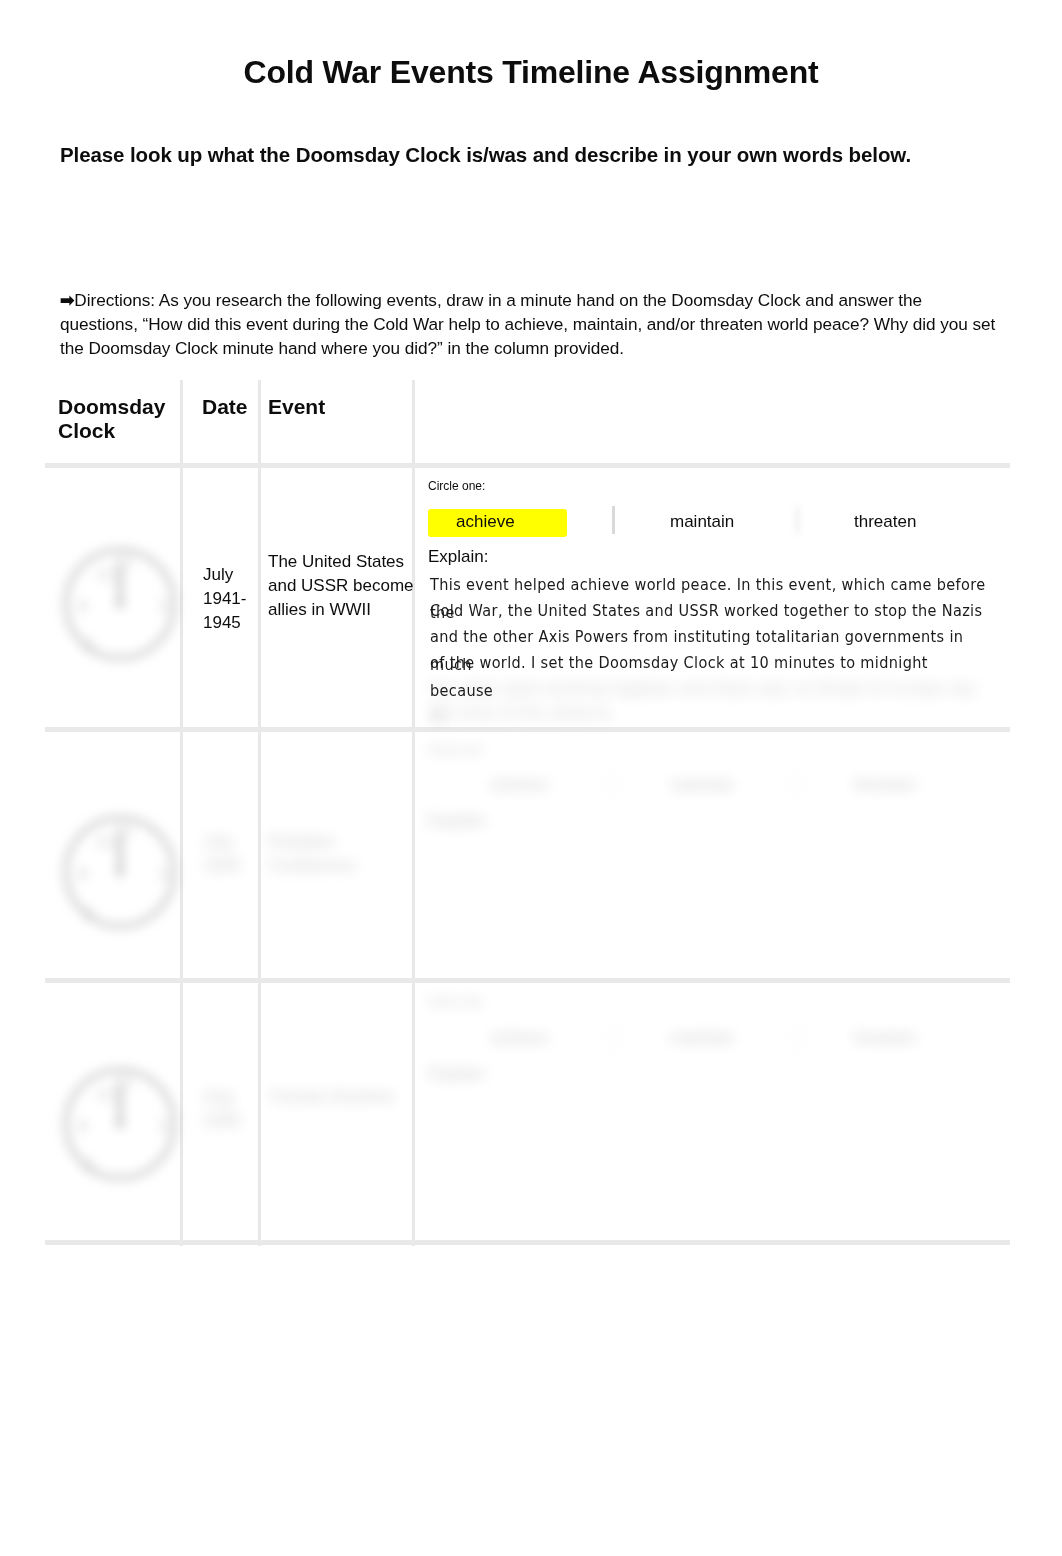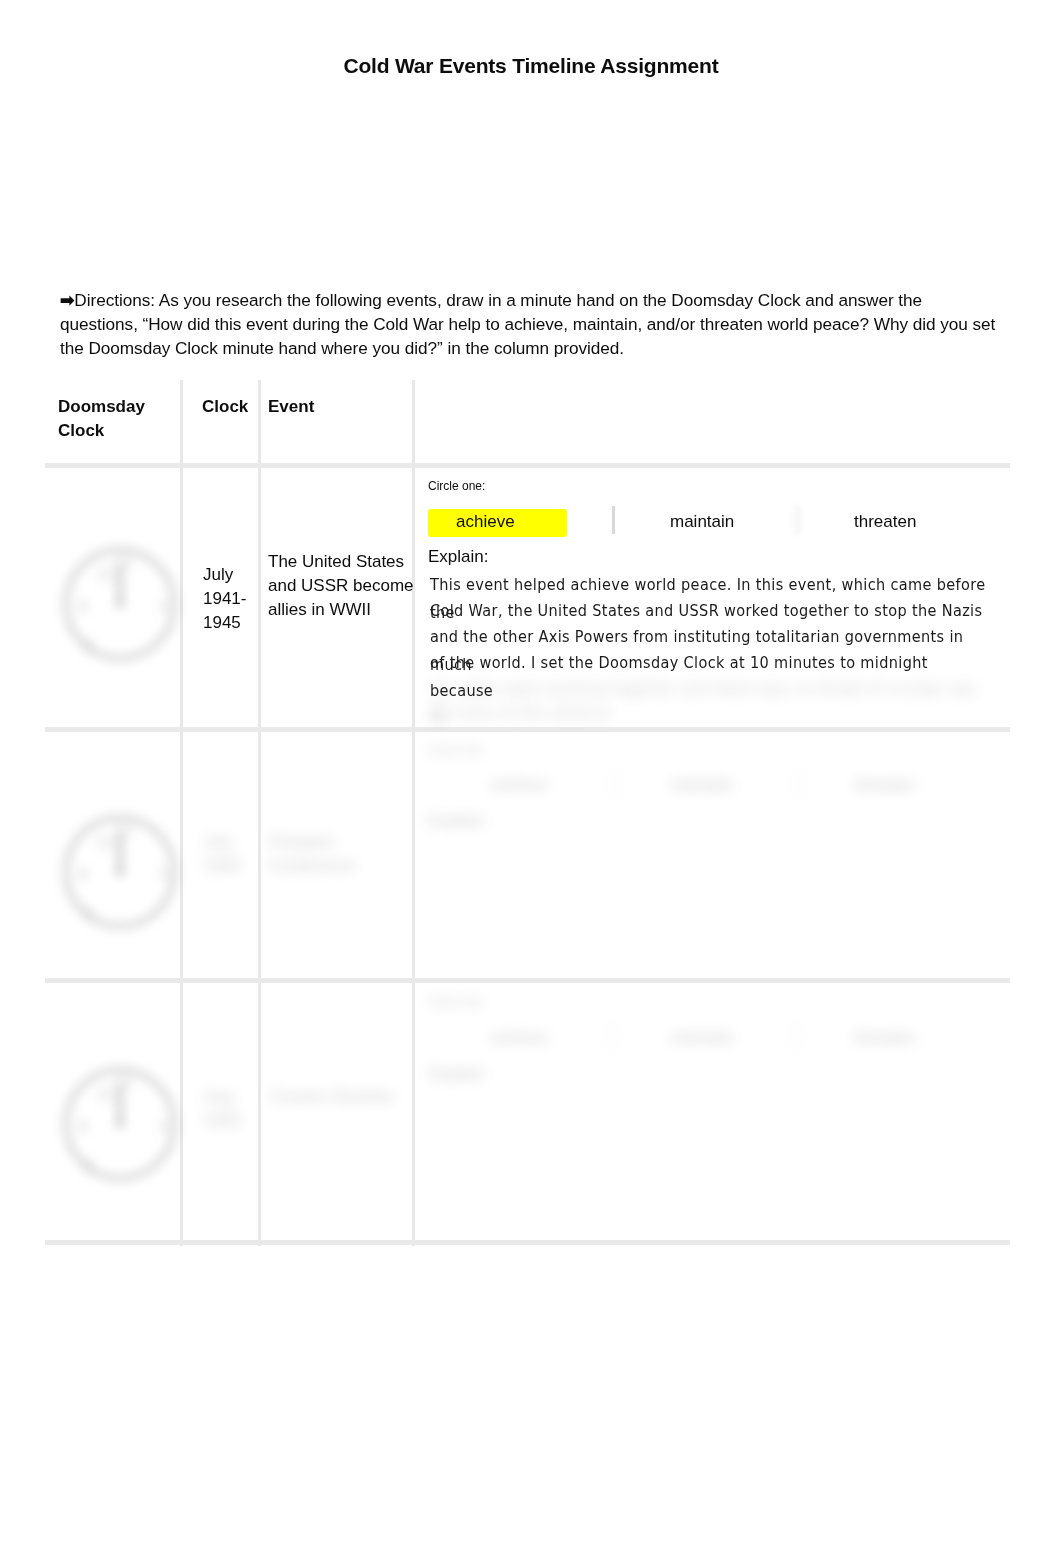--- a/index.html
+++ b/index.html
@@ -24,21 +24,21 @@
     background: #fff;
   }
 
   
   .doc-title {
     position: absolute;
     left: 0;
     top: 54px;
     width: 1062px;
     text-align: center;
-    font-size: 21px;
+    font-size: 32px;
     font-weight: bold;
     letter-spacing: -0.2px;
   }
 
   
   .prompt-line {
     position: absolute;
     left: 60px;
     top: 143px;
     width: 950px;
@@ -84,21 +84,21 @@
     background: #e9e9e9;
   }
   .rr-head { top: 463px; }
   .rr-1    { top: 727px; }
   .rr-2    { top: 978px; }
   .rr-3    { top: 1240px; }
 
   
   .hdr {
     position: absolute;
-    font-size: 17px;
+    font-size: 21px;
     font-weight: bold;
     line-height: 24px;
   }
   .hdr-clock { left: 58px;  top: 395px; width: 115px; }
   .hdr-date  { left: 202px; top: 395px; width: 50px;  }
   .hdr-event { left: 268px; top: 395px; width: 135px; }
   .hdr-q     { left: 428px; top: 395px; width: 565px; }
 
   
   .cell {
@@ -151,36 +151,37 @@
   }
   .clock-wrap svg { display: block; }
 </style>
 </head>
 <body>
 
 <div class="page">
 
   <div class="doc-title">Cold War Events Timeline Assignment</div>
 
+  <div class="prompt-line">Please look up what the Doomsday Clock is/was and describe in your own words below.</div>
 
   <div class="directions">
     <span class="arrow">➡</span><span class="dir-label">Directions:</span><span> As you research the following events, draw in a minute hand on the Doomsday Clock and answer the questions, “How did this event during the Cold War help to achieve, maintain, and/or threaten world peace? Why did you set the Doomsday Clock minute hand where you did?” in the column provided.</span>
   </div>
 
   <div class="col-rule rule-1"></div>
   <div class="col-rule rule-2"></div>
   <div class="col-rule rule-3"></div>
 
   <div class="row-rule rr-head"></div>
   <div class="row-rule rr-1"></div>
   <div class="row-rule rr-2"></div>
   <div class="row-rule rr-3"></div>
 
   <div class="hdr hdr-clock">Doomsday Clock</div>
-  <div class="hdr hdr-date">Clock</div>
+  <div class="hdr hdr-date">Date</div>
   <div class="hdr hdr-event">Event</div>
 
   <div class="clock-wrap" style="left:58px; top:540px;">
     <svg width="120" height="130" viewBox="0 0 120 130" class="blur-heavy">
       <circle cx="62" cy="64" r="54" fill="none" stroke="#6e6e6e" stroke-width="5"></circle>
       <text x="56" y="28" font-family="DejaVu Sans, sans-serif" font-size="15" fill="#5a5a5a">12</text>
       <text x="20" y="72" font-family="DejaVu Sans, sans-serif" font-size="15" fill="#5a5a5a">9</text>
       <text x="26" y="112" font-family="DejaVu Sans, sans-serif" font-size="15" fill="#5a5a5a">8</text>
       <text x="38" y="40" font-family="DejaVu Sans, sans-serif" font-size="15" fill="#5a5a5a">11</text>
       <text x="100" y="72" font-family="DejaVu Sans, sans-serif" font-size="15" fill="#5a5a5a">3</text>

